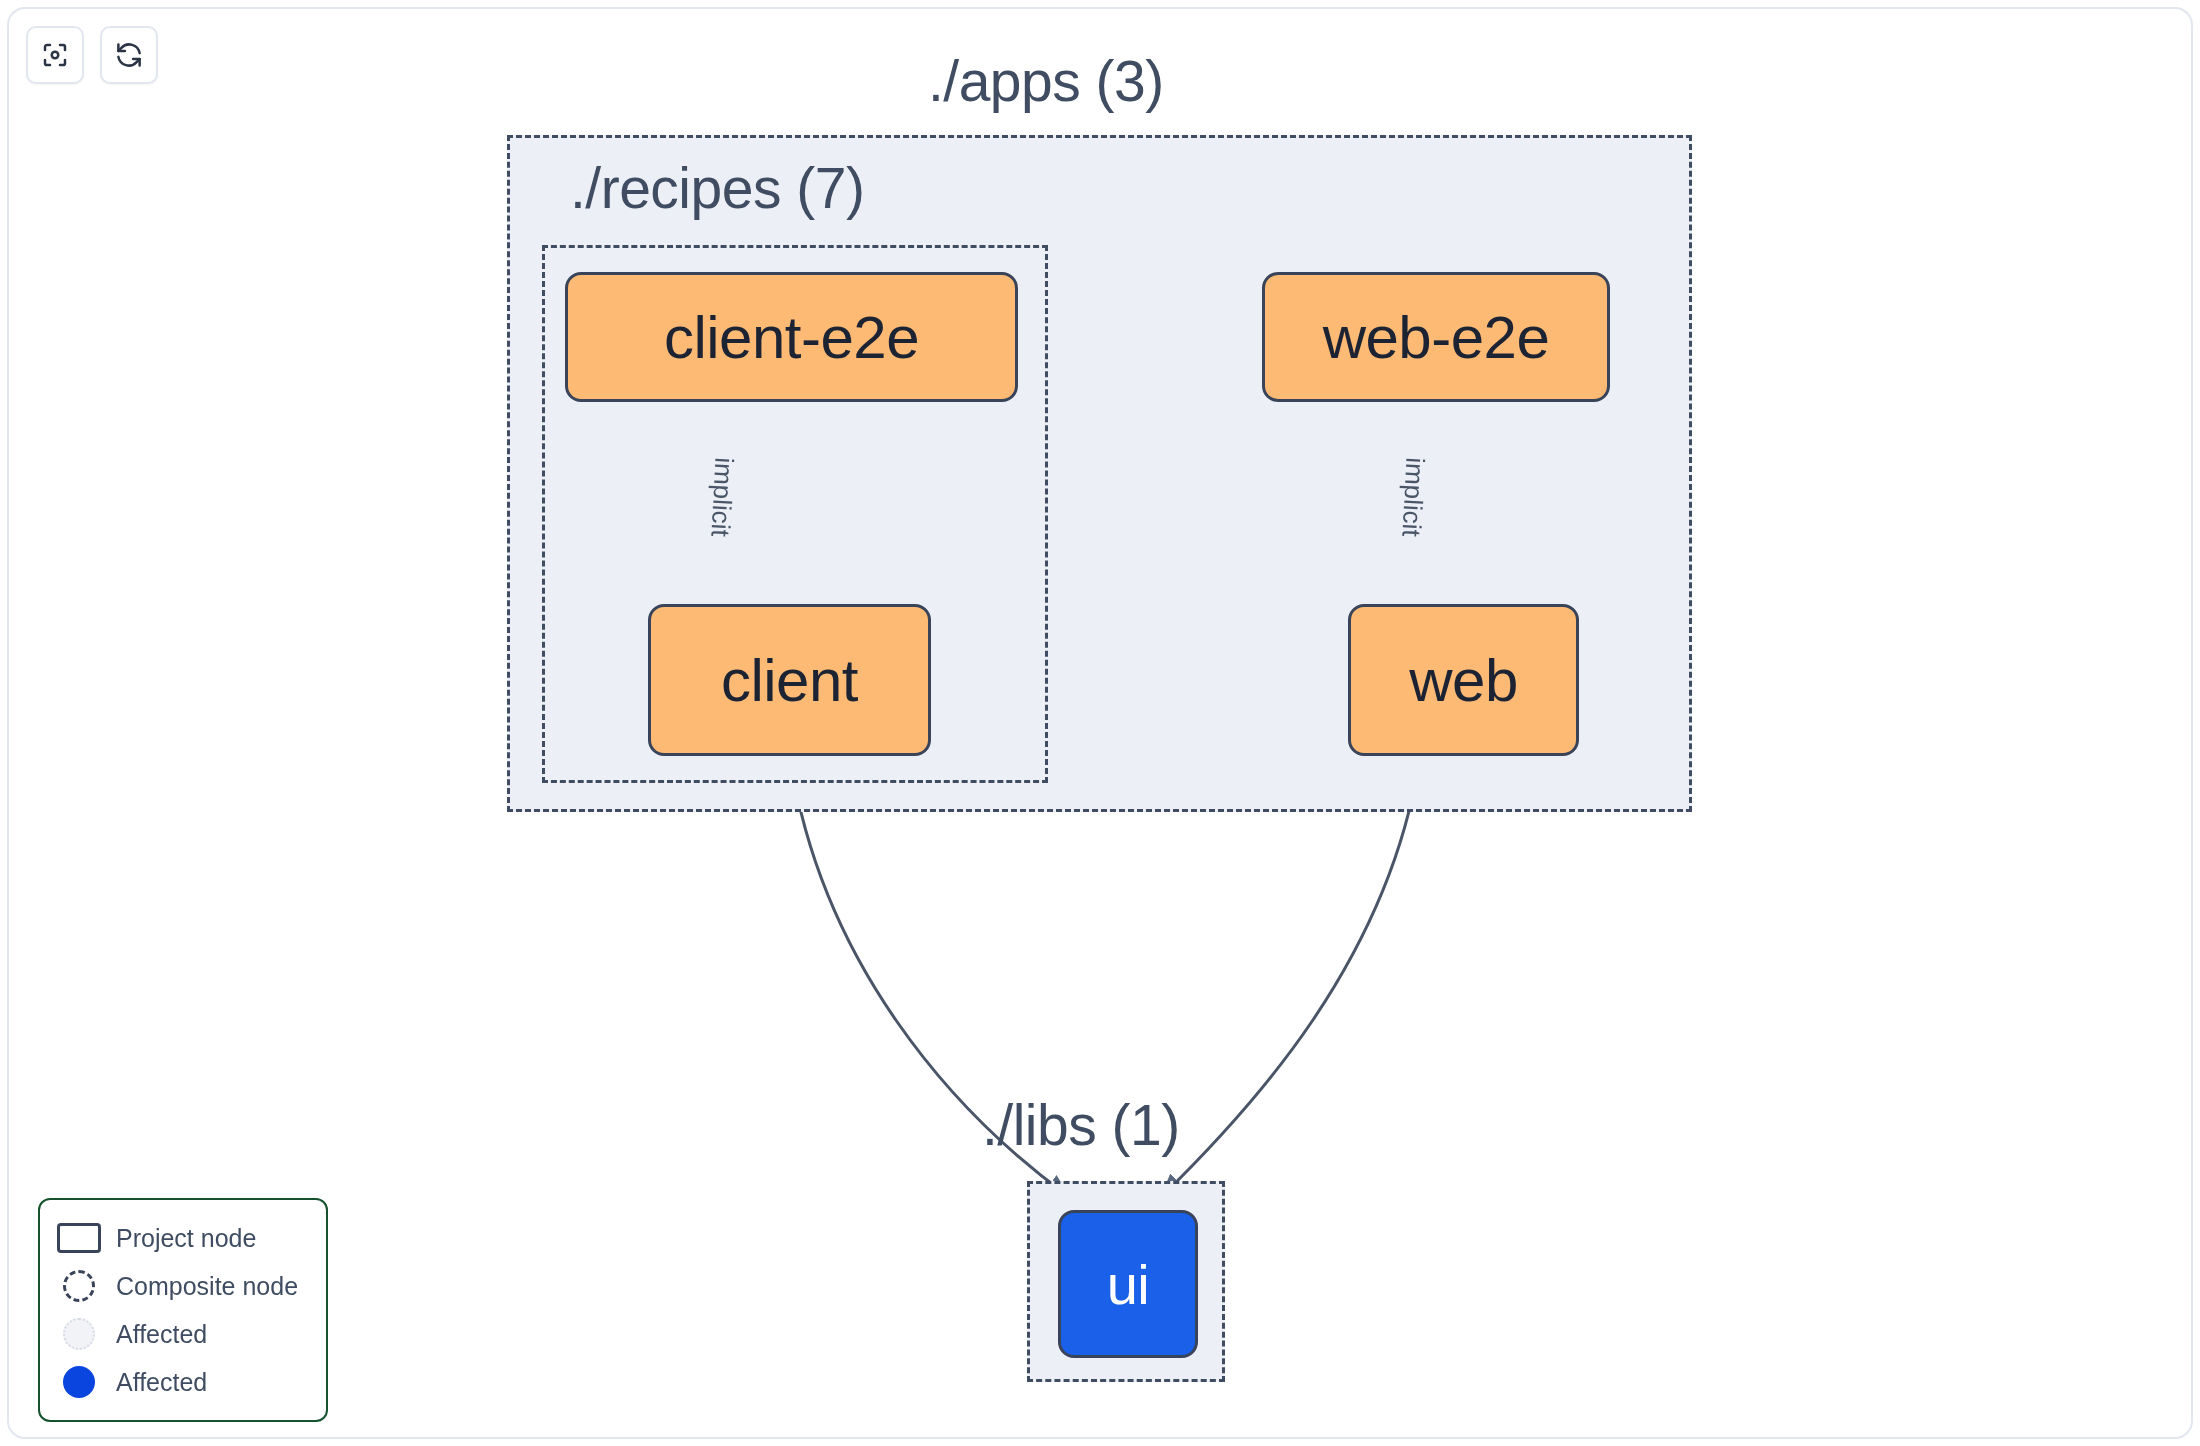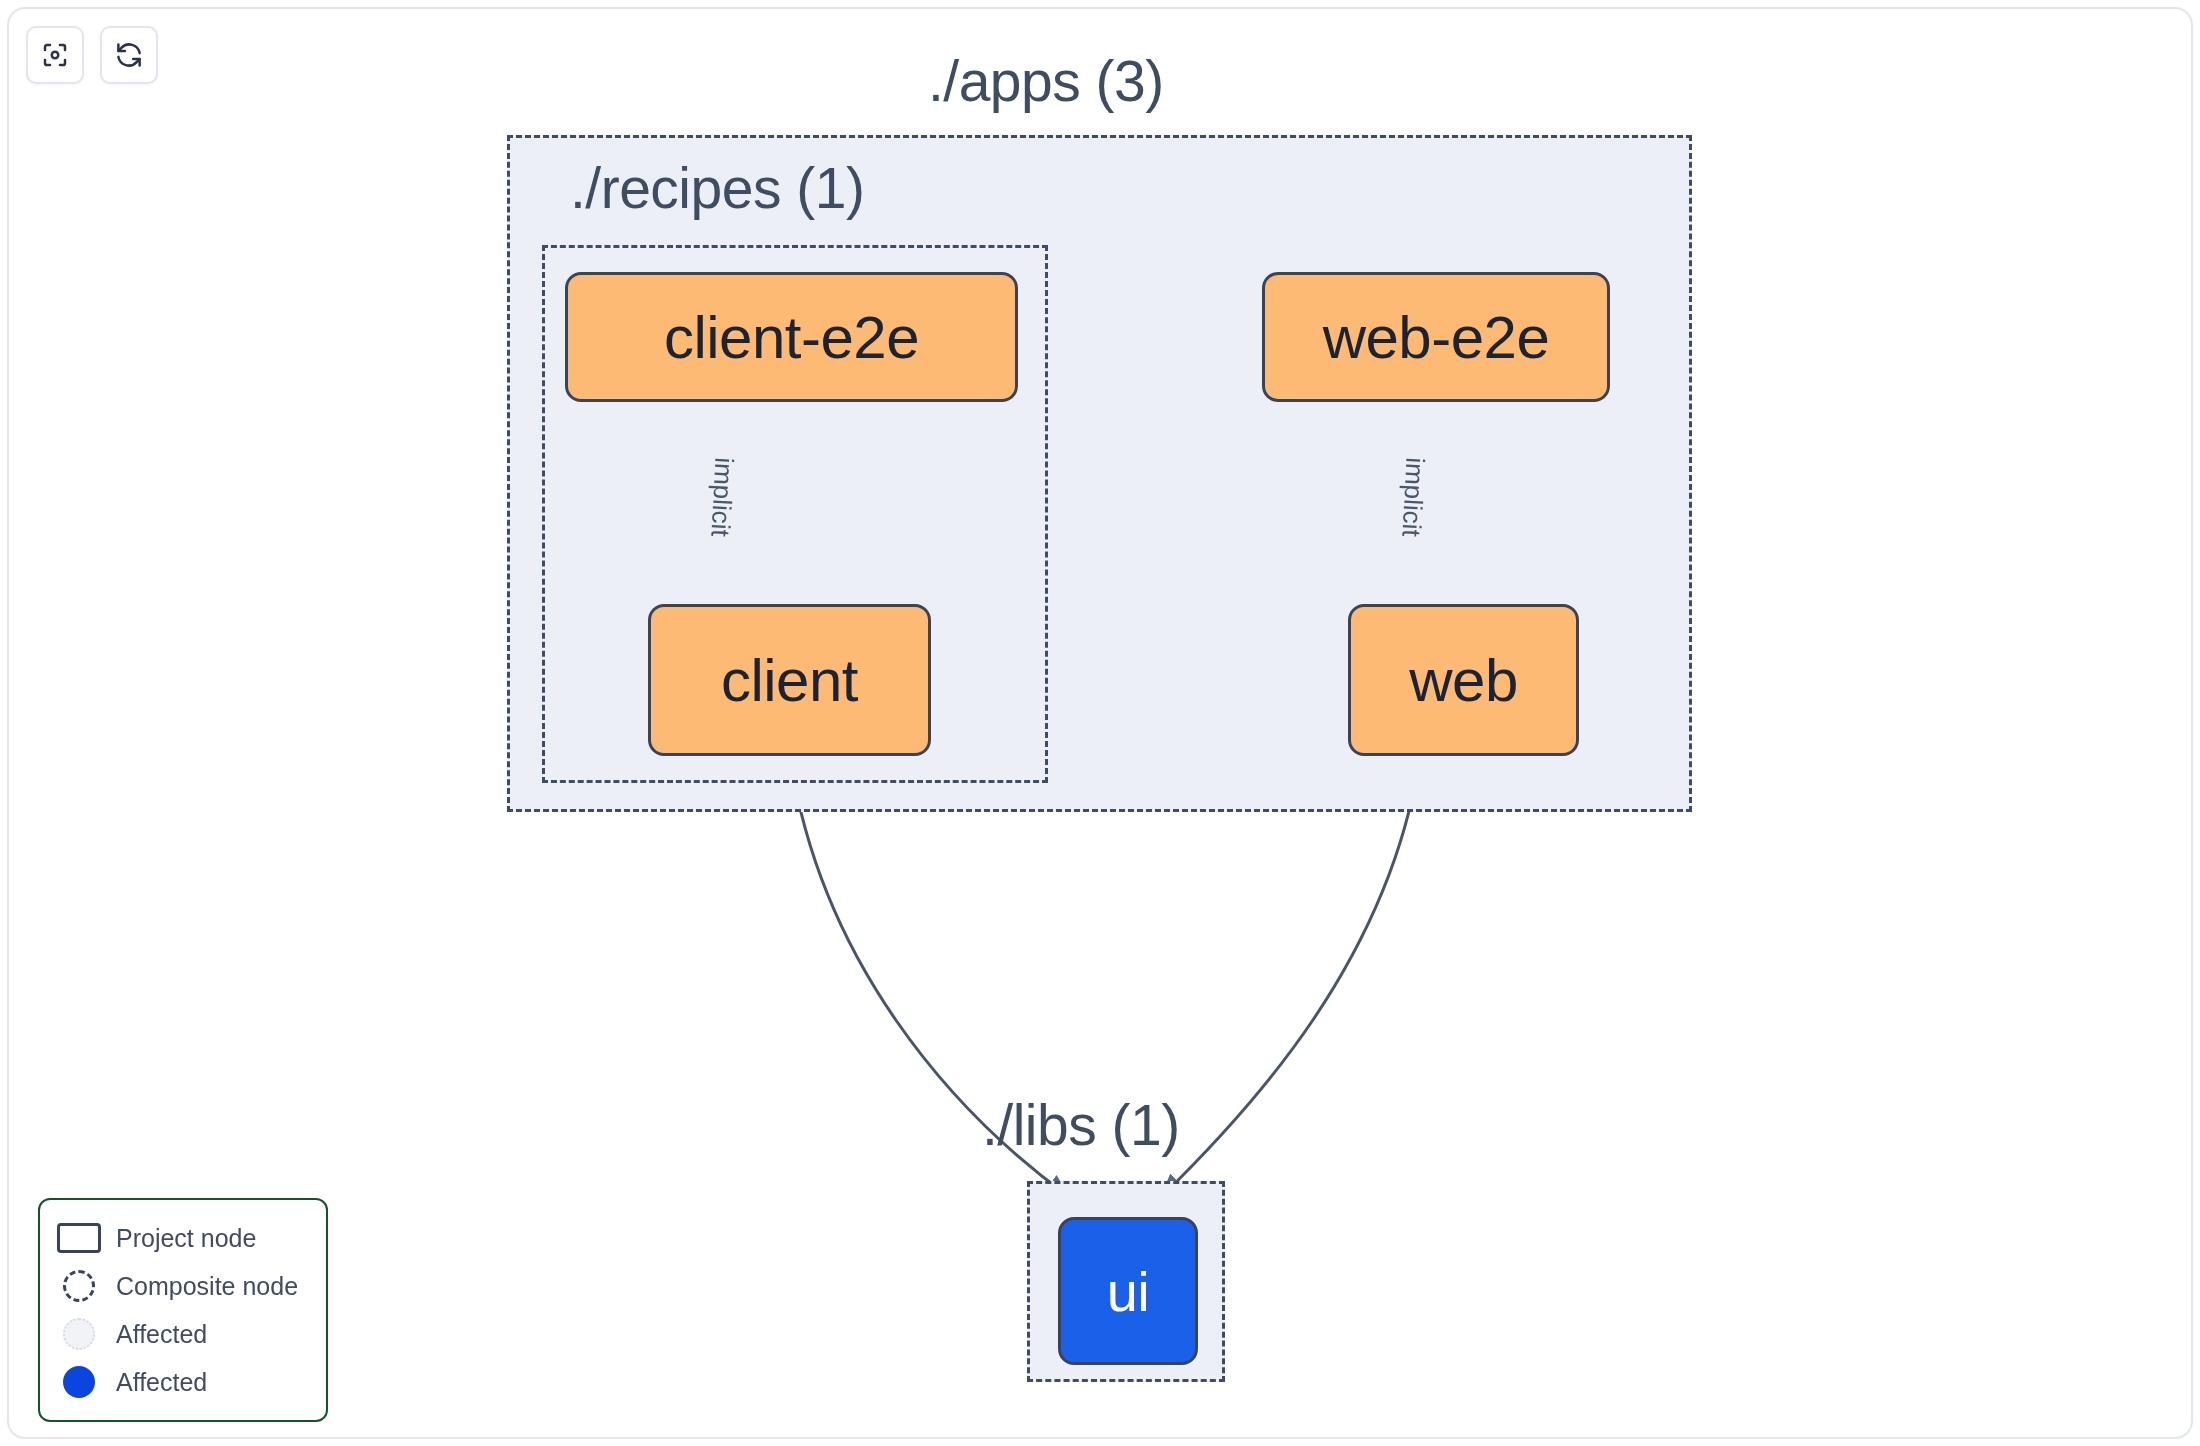--- a/index.html
+++ b/index.html
@@ -201,29 +201,29 @@
         <path d="M 790 756 C 820 960 950 1110 1068 1196" fill="none" stroke="#4a5568" stroke-width="3" marker-end="url(#arrowhead)"></path>
         <path d="M 1420 756 C 1390 960 1250 1110 1162 1196" fill="none" stroke="#4a5568" stroke-width="3" marker-end="url(#arrowhead)"></path>
       </g>
   </svg>
 
   <div id="groups-layer">
       <div class="group-box" style="left: 507px; top: 135px; width: 1185px; height: 677px;"></div>
       <div class="group-box" style="left: 542px; top: 245px; width: 506px; height: 538px;"></div>
       <div class="group-box" style="left: 1027px; top: 1181px; width: 198px; height: 201px;"></div>
       <div class="group-label" style="left: 928px; top: 48px;">./apps (3)</div>
-      <div class="group-label" style="left: 570px; top: 155px;">./recipes (1)</div>
+      <div class="group-label" style="left: 570px; top: 155px;">./recipes (7)</div>
       <div class="group-label" style="left: 982px; top: 1092px;">./libs (1)</div>
     </div>
   <div id="nodes-layer">
       <div class="node" style="left: 565px; top: 272px; width: 453px; height: 130px; border-radius: 16px; font-size: 60px;">client-e2e</div>
       <div class="node" style="left: 1262px; top: 272px; width: 348px; height: 130px; border-radius: 16px; font-size: 60px;">web-e2e</div>
       <div class="node" style="left: 648px; top: 604px; width: 283px; height: 152px; border-radius: 16px; font-size: 60px;">client</div>
       <div class="node" style="left: 1348px; top: 604px; width: 231px; height: 152px; border-radius: 16px; font-size: 60px;">web</div>
-      <div class="node touched" style="left: 1058px; top: 1210px; width: 140px; height: 148px; border-radius: 16px; font-size: 56px; margin-top: 7px;">ui</div>
+      <div class="node touched" style="left: 1058px; top: 1210px; width: 140px; height: 148px; border-radius: 16px; font-size: 56px;">ui</div>
     </div>
   <div id="edgelabels-layer">
       <div class="edge-label" style="left: 722px; top: 497px; transform: translate(-50%, -50%) rotate(-267deg);">implicit</div>
       <div class="edge-label" style="left: 1413px; top: 497px; transform: translate(-50%, -50%) rotate(-267deg);">implicit</div>
     </div>
 
   <div id="legend">
     <div class="legend-row">
       <span class="legend-swatch">
           <span class="sw-rect"></span>

